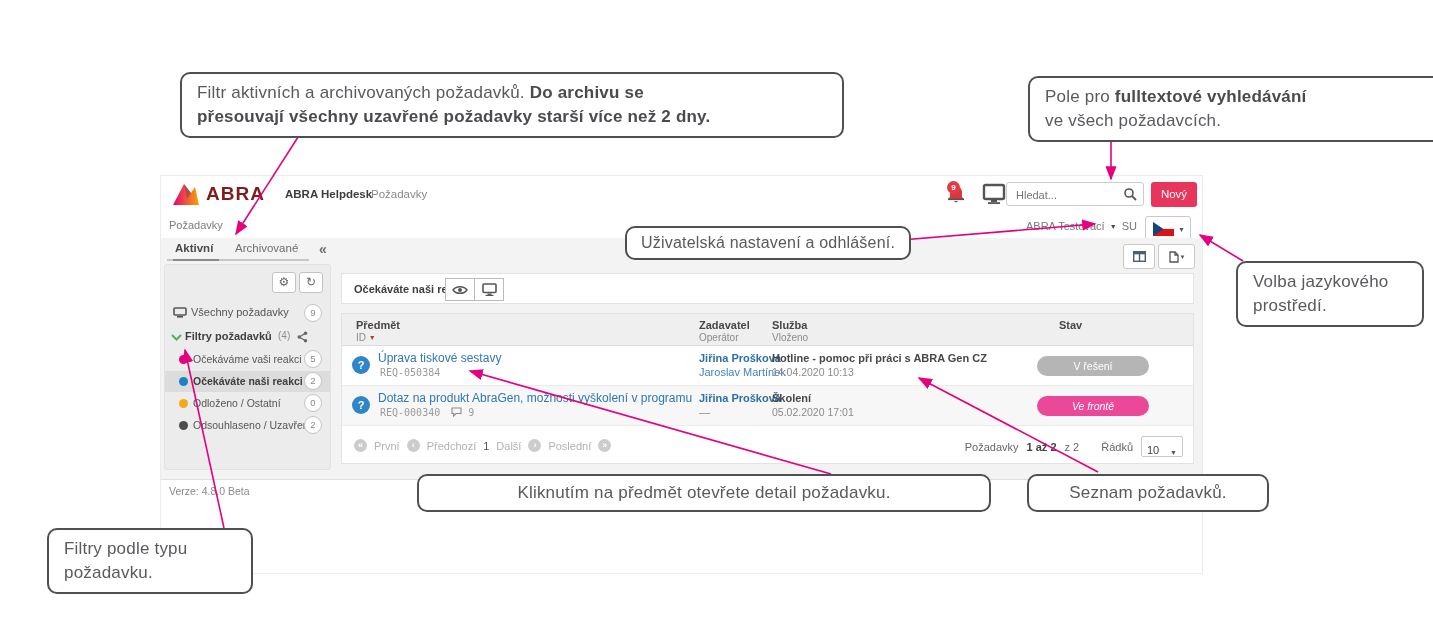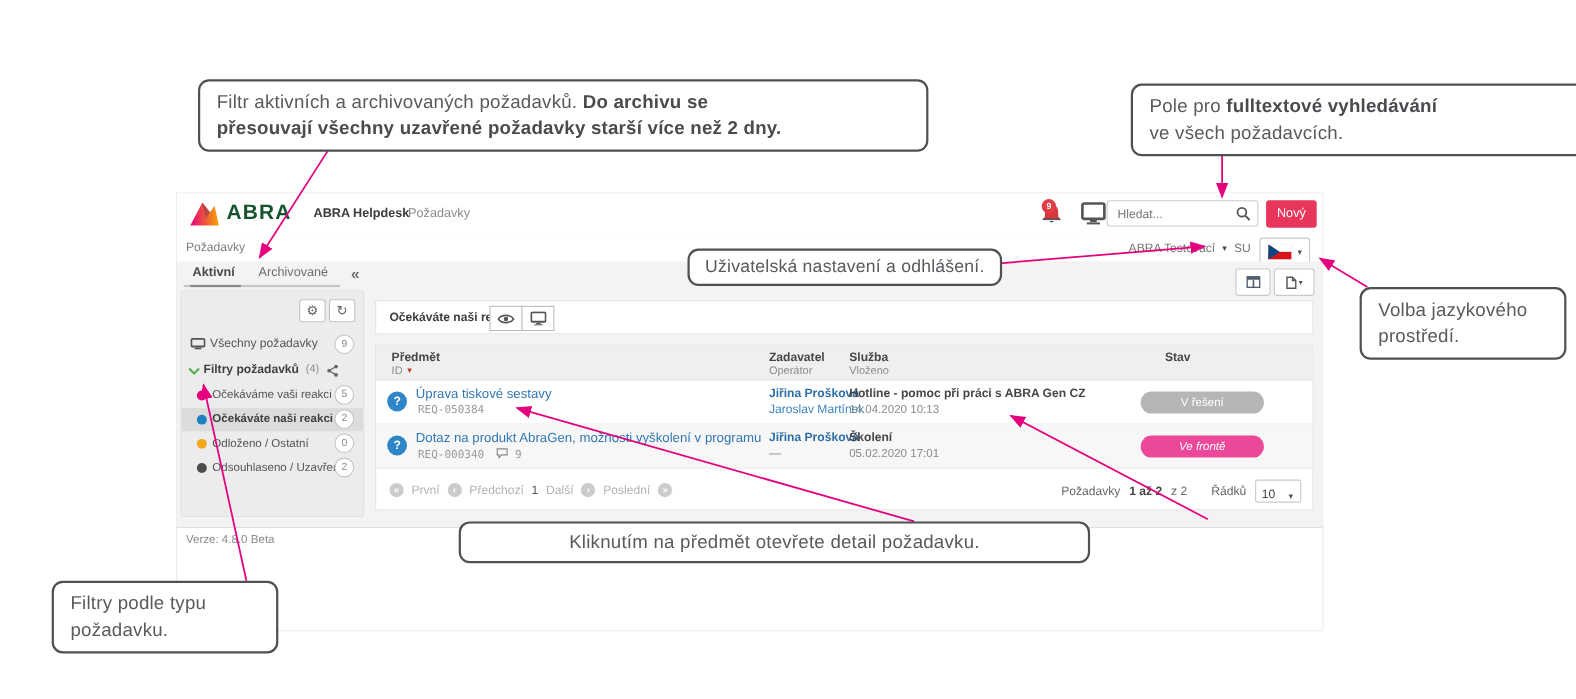--- a/index.html
+++ b/index.html
@@ -14,21 +14,21 @@
   .ctr{text-align:center;}
 
   
   svg.arrows{position:absolute;left:0;top:0;z-index:25;pointer-events:none;}
 
   
   .shot{position:absolute;left:160px;top:175px;width:1041px;height:397px;background:#fff;
         border:1px solid #ececec;font-size:11px;color:#555;z-index:10;}
   .appheader{position:absolute;left:0;top:0;right:0;height:36px;background:#fff;border-bottom:1px solid #eee;}
   .logo{position:absolute;left:10px;top:5px;display:flex;align-items:center;gap:5px;}
-  .logo-text{font-size:19px;font-weight:bold;color:#14532d;letter-spacing:1px;}
+  .logo-text{font-size:19px;font-weight:bold;color:#7f1d1d;letter-spacing:1px;}
   .appname{position:absolute;left:124px;top:12px;font-weight:bold;color:#3c3c3f;font-size:11.5px;}
   .navitem{position:absolute;left:210px;top:12px;color:#8a8a8a;font-size:11.5px;}
   .hbell{position:absolute;left:783px;top:6px;width:26px;height:24px;}
   .hbell .badge{position:absolute;left:3px;top:-1px;width:13px;height:13px;border-radius:50%;background:#e03c44;
         color:#fff;font-size:8px;font-weight:bold;text-align:center;line-height:13px;}
   .hmon{position:absolute;left:821px;top:7px;}
   .searchbox{position:absolute;left:845px;top:6px;width:138px;height:24px;border:1px solid #ccc;border-radius:3px;
         background:#fff;box-sizing:border-box;}
   .searchbox input{border:0;outline:0;background:transparent;width:108px;height:20px;margin:1px 0 0 7px;
         font-size:11px;color:#777;font-family:"Liberation Sans",sans-serif;}
@@ -353,20 +353,21 @@
     <span>Pole pro </span><b>fulltextové vyhledávání</b><br>
     <span>ve všech požadavcích.</span>
   </div>
 
   <div class="callout nowrap" style="left:600px;top:226px;padding:4px 14px;font-size:16px;">Uživatelská nastavení a odhlášení.</div>
 
   <div class="callout" style="left:1211px;top:261px;width:154px;">Volba jazykového prostředí.</div>
 
   <div class="callout nowrap ctr" style="left:392px;top:474px;width:538px;padding:5px 16px;">Kliknutím na předmět otevřete detail požadavku.</div>
 
+  <div class="callout nowrap ctr" style="left:1002px;top:474px;width:210px;padding:5px 14px;">Seznam požadavků.</div>
 
   <div class="callout" style="left:22px;top:528px;width:172px;">Filtry podle typu požadavku.</div>
 
   <svg class="arrows" width="1433" height="635" viewBox="0 0 1433 635">
     <defs>
       <marker id="ah" markerWidth="10" markerHeight="8" refX="8" refY="3.5" orient="auto">
         <path d="M0,0 L9,3.5 L0,7 Z" fill="#e5007d"></path>
       </marker>
     </defs>
     <g stroke="#e5007d" stroke-width="1.6">

